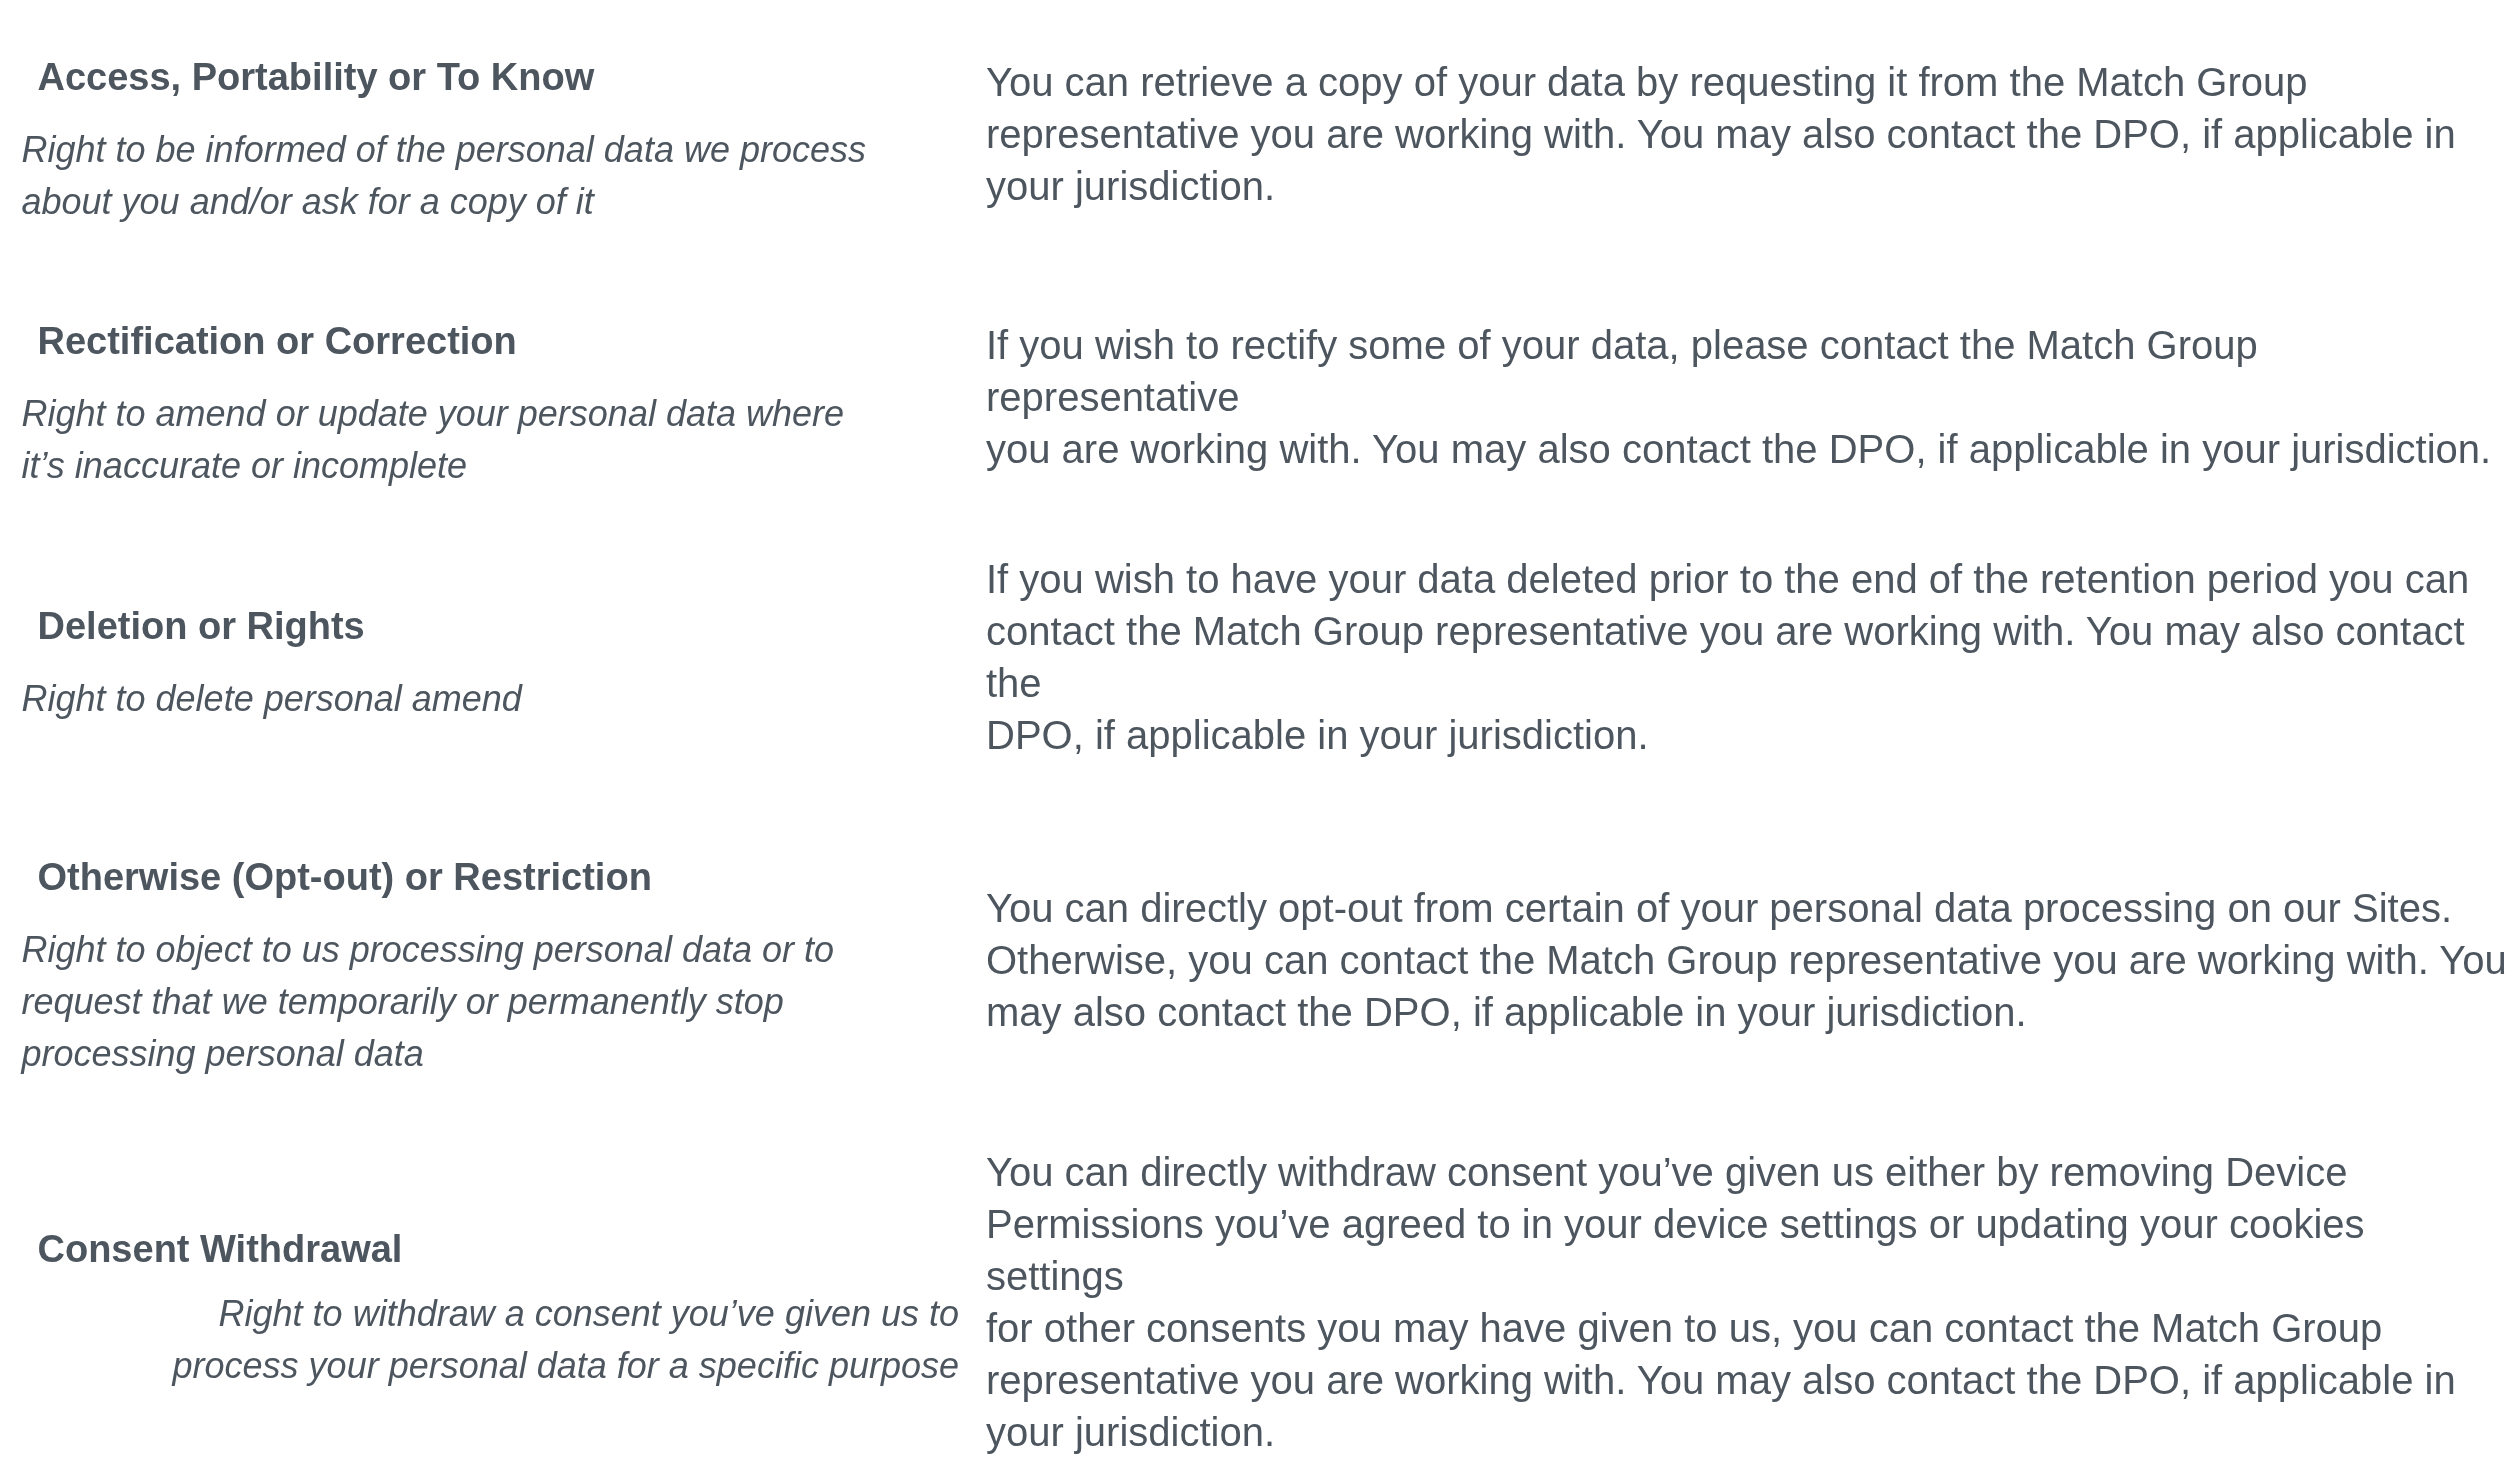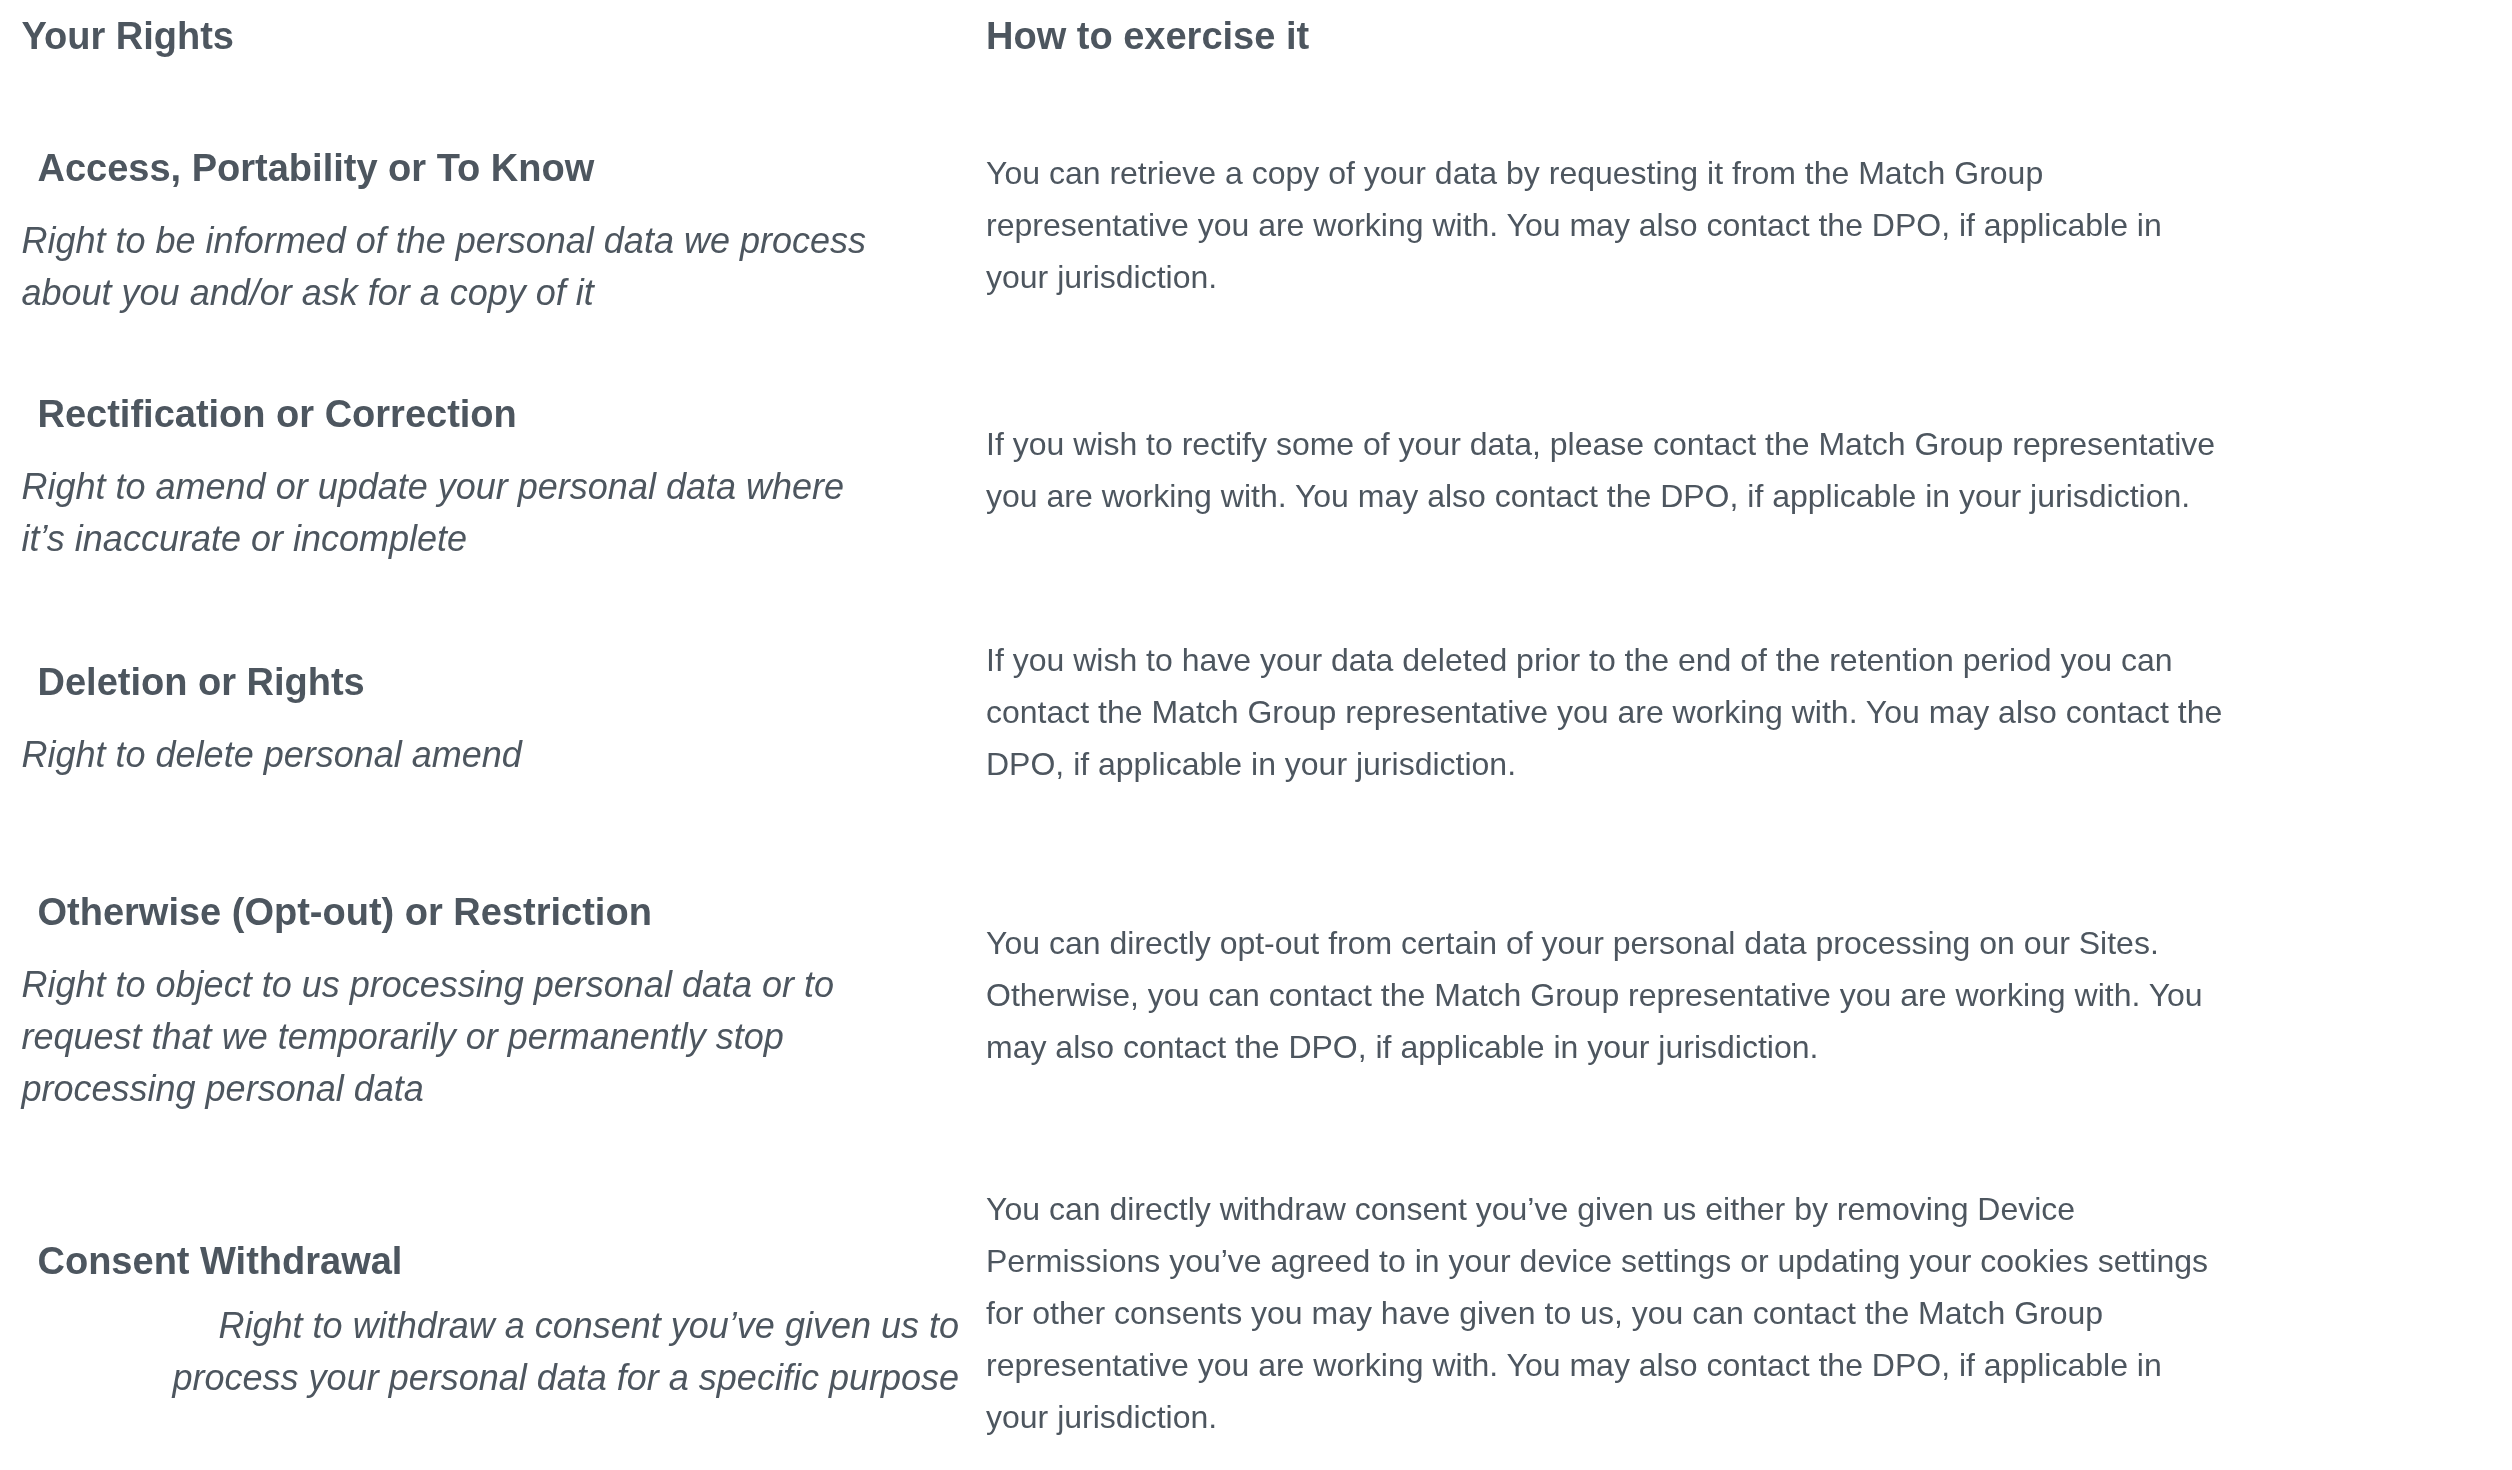--- a/index.html
+++ b/index.html
@@ -58,39 +58,31 @@
     font-style: italic;
     line-height: 52px;
     margin: 24px 0 0 0;
     white-space: pre-line;
   }
   td.tight .right-desc {
     margin-top: 10.8px;
     text-align: right;
   }
   .how-text {
-    font-size: 32px;
+    font-size: 40px;
     line-height: 52px;
     margin: 0;
     white-space: pre-line;
   }
 </style>
 </head>
 <body>
 
 <table class="rights-table">
   <tbody>
-    <tr class="header-row">
-      <td class="col-left">
-        <p class="col-header">Your Rights</p>
-      </td>
-      <td class="col-right">
-        <p class="col-header">How to exercise it</p>
-      </td>
-    </tr>
 
     <tr class="row-1">
       <td class="col-left">
         <p class="right-name">Access, Portability or To Know</p>
         <p class="right-desc">Right to be informed of the personal data we process
 about you and/or ask for a copy of it</p>
       </td>
       <td class="col-right">
         <p class="how-text">You can retrieve a copy of your data by requesting it from the Match Group
 representative you are working with. You may also contact the DPO, if applicable in

